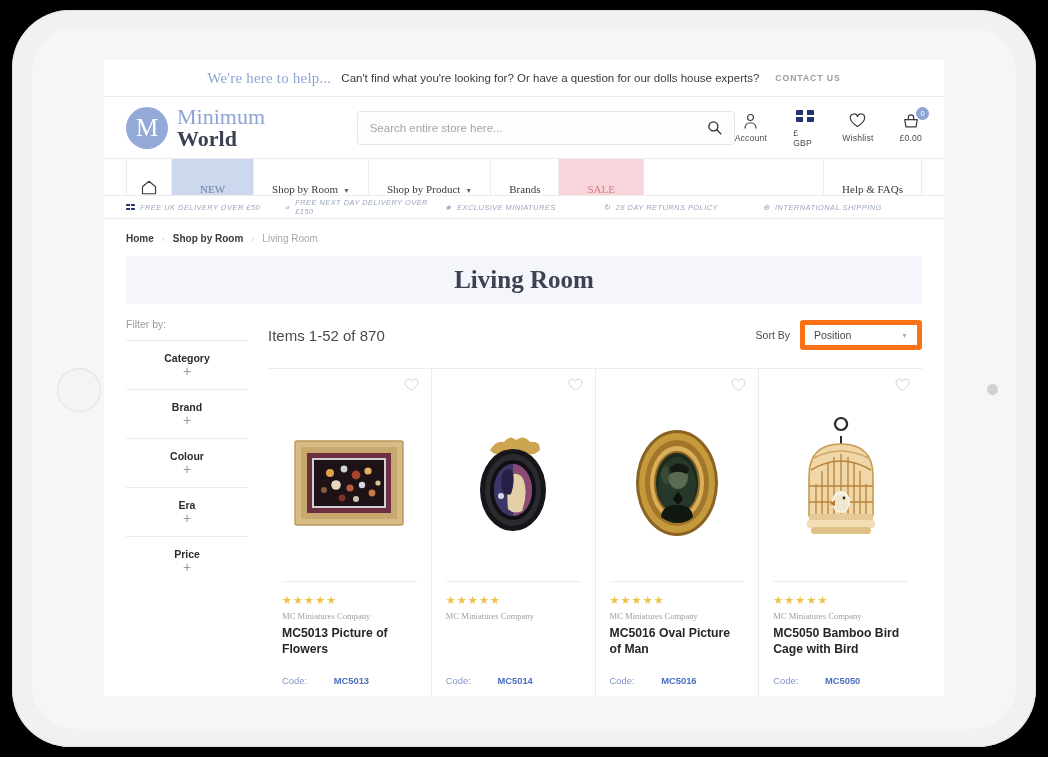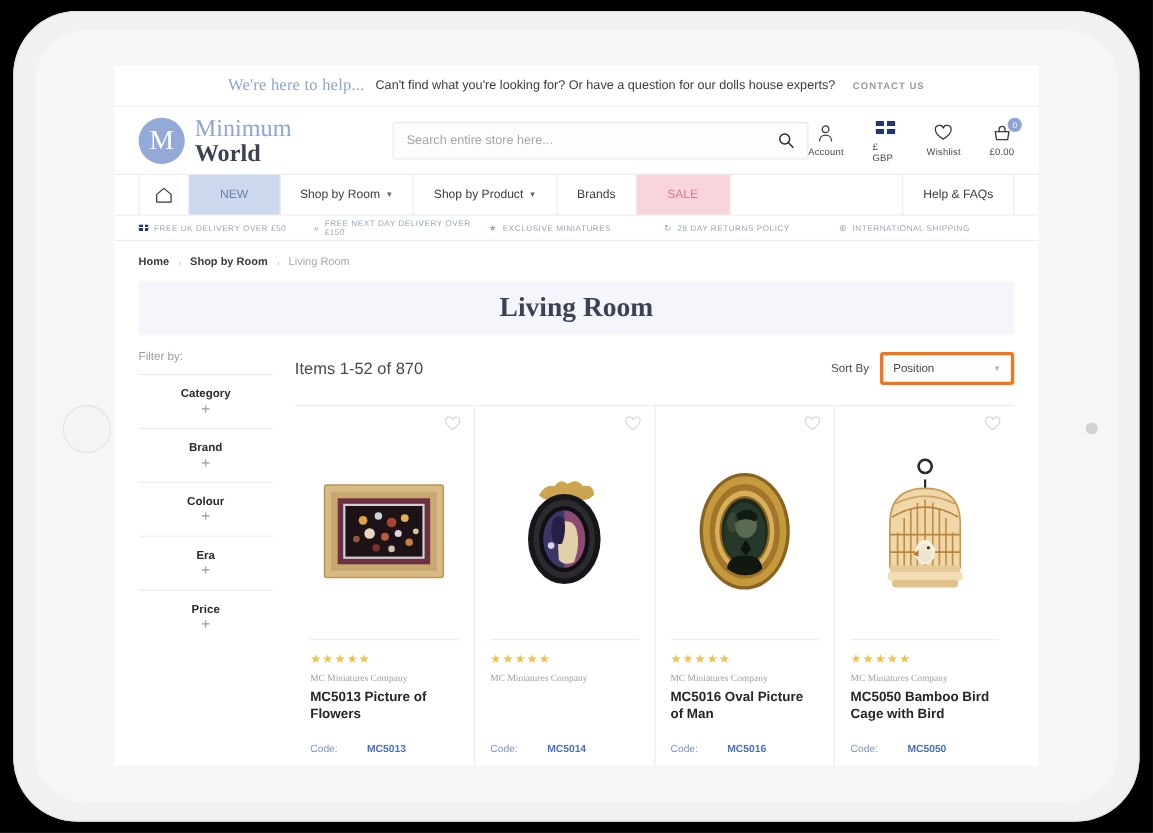--- a/index.html
+++ b/index.html
@@ -126,42 +126,42 @@
     position: absolute; top: -5px; right: -7px;
     min-width: 13px; height: 13px; padding: 0 3px;
     border-radius: 50%;
     background: #8da4d4; color: #fff;
     font-size: 7.6px; line-height: 13px; text-align: center;
   }
 
   
   #main-nav { display: flex; height: 37px; border-bottom: 1px solid #ececec; }
   .nav-item {
-    display: flex; align-items: center; justify-content: center;
+    display: flex; align-items: flex-end; justify-content: center;
     padding: 0 18px;
     font-size: 11px; color: #3b3b3b;
     border-right: 1px solid #ececec;
-    cursor: pointer; white-space: nowrap;
+    cursor: pointer; white-space: nowrap; font-family: Liberation Serif, serif;
   }
   .nav-item:first-child { border-left: 1px solid #ececec; margin-left: 22px; padding: 0 14px; }
   .nav-item.new { background: #ccd8ee; color: #6d7fa6; padding: 0 28px; }
   .nav-item.sale { background: #f8d5da; color: #d57b8a; padding: 0 28px; }
   .nav-item.spacer { flex: 1; cursor: default; }
   .nav-item.last { border-right: 1px solid #ececec; margin-right: 22px; }
   .caret { font-size: 7px; margin-left: 5px; color: #666; }
 
   
   #usp-bar {
     height: 23px; display: flex; align-items: center;
     padding: 0 22px; gap: 0;
     border-bottom: 1px solid #ececec;
   }
   .usp {
     flex: 1; display: flex; align-items: center; gap: 5px;
-    font-size: 7.4px; letter-spacing: .5px; color: #9aa5bb;
+    font-size: 7.4px; letter-spacing: .5px; color: #9aa5bb; font-style: italic;
   }
   .usp-ico { font-size: 8px; color: #9aa5bb; }
   .usp-flag {
     width: 9px; height: 6px; border-radius: 1px;
     background:
       linear-gradient(to bottom, transparent 40%, #fff 40%, #fff 60%, transparent 60%),
       linear-gradient(to right, transparent 40%, #fff 40%, #fff 60%, transparent 60%),
       linear-gradient(to bottom, transparent 44%, #cf142b 44%, #cf142b 56%, transparent 56%),
       linear-gradient(to right, transparent 44%, #cf142b 44%, #cf142b 56%, transparent 56%),
       #23356e;
@@ -208,21 +208,21 @@
   
   #products-area { flex: 1; margin-left: 20px; }
   #toolbar {
     display: flex; align-items: center; height: 34px; margin-bottom: 16px;
   }
   #items-count { font-size: 15px; color: #4a4a4a; }
   #sort-group { margin-left: auto; display: flex; align-items: center; gap: 10px; }
   #sort-label { font-size: 10.5px; color: #4a4a4a; padding-left: 12px; }
   #sort-select {
     width: 122px; height: 30px;
-    border: 3px solid #f97316; border-radius: 3px;
+    border: 5px solid #f97316; border-radius: 3px;
     background: #fff;
     display: flex; align-items: center; padding: 0 9px;
     font-size: 10.5px; color: #4a4a4a; cursor: pointer;
   }
   #sort-arrow { margin-left: auto; font-size: 7px; color: #b0b0b0; }
 
   
   #product-grid { display: flex; border-top: 1px solid #ececec; }
   .product-card {
     flex: 1 1 0; min-width: 0;

